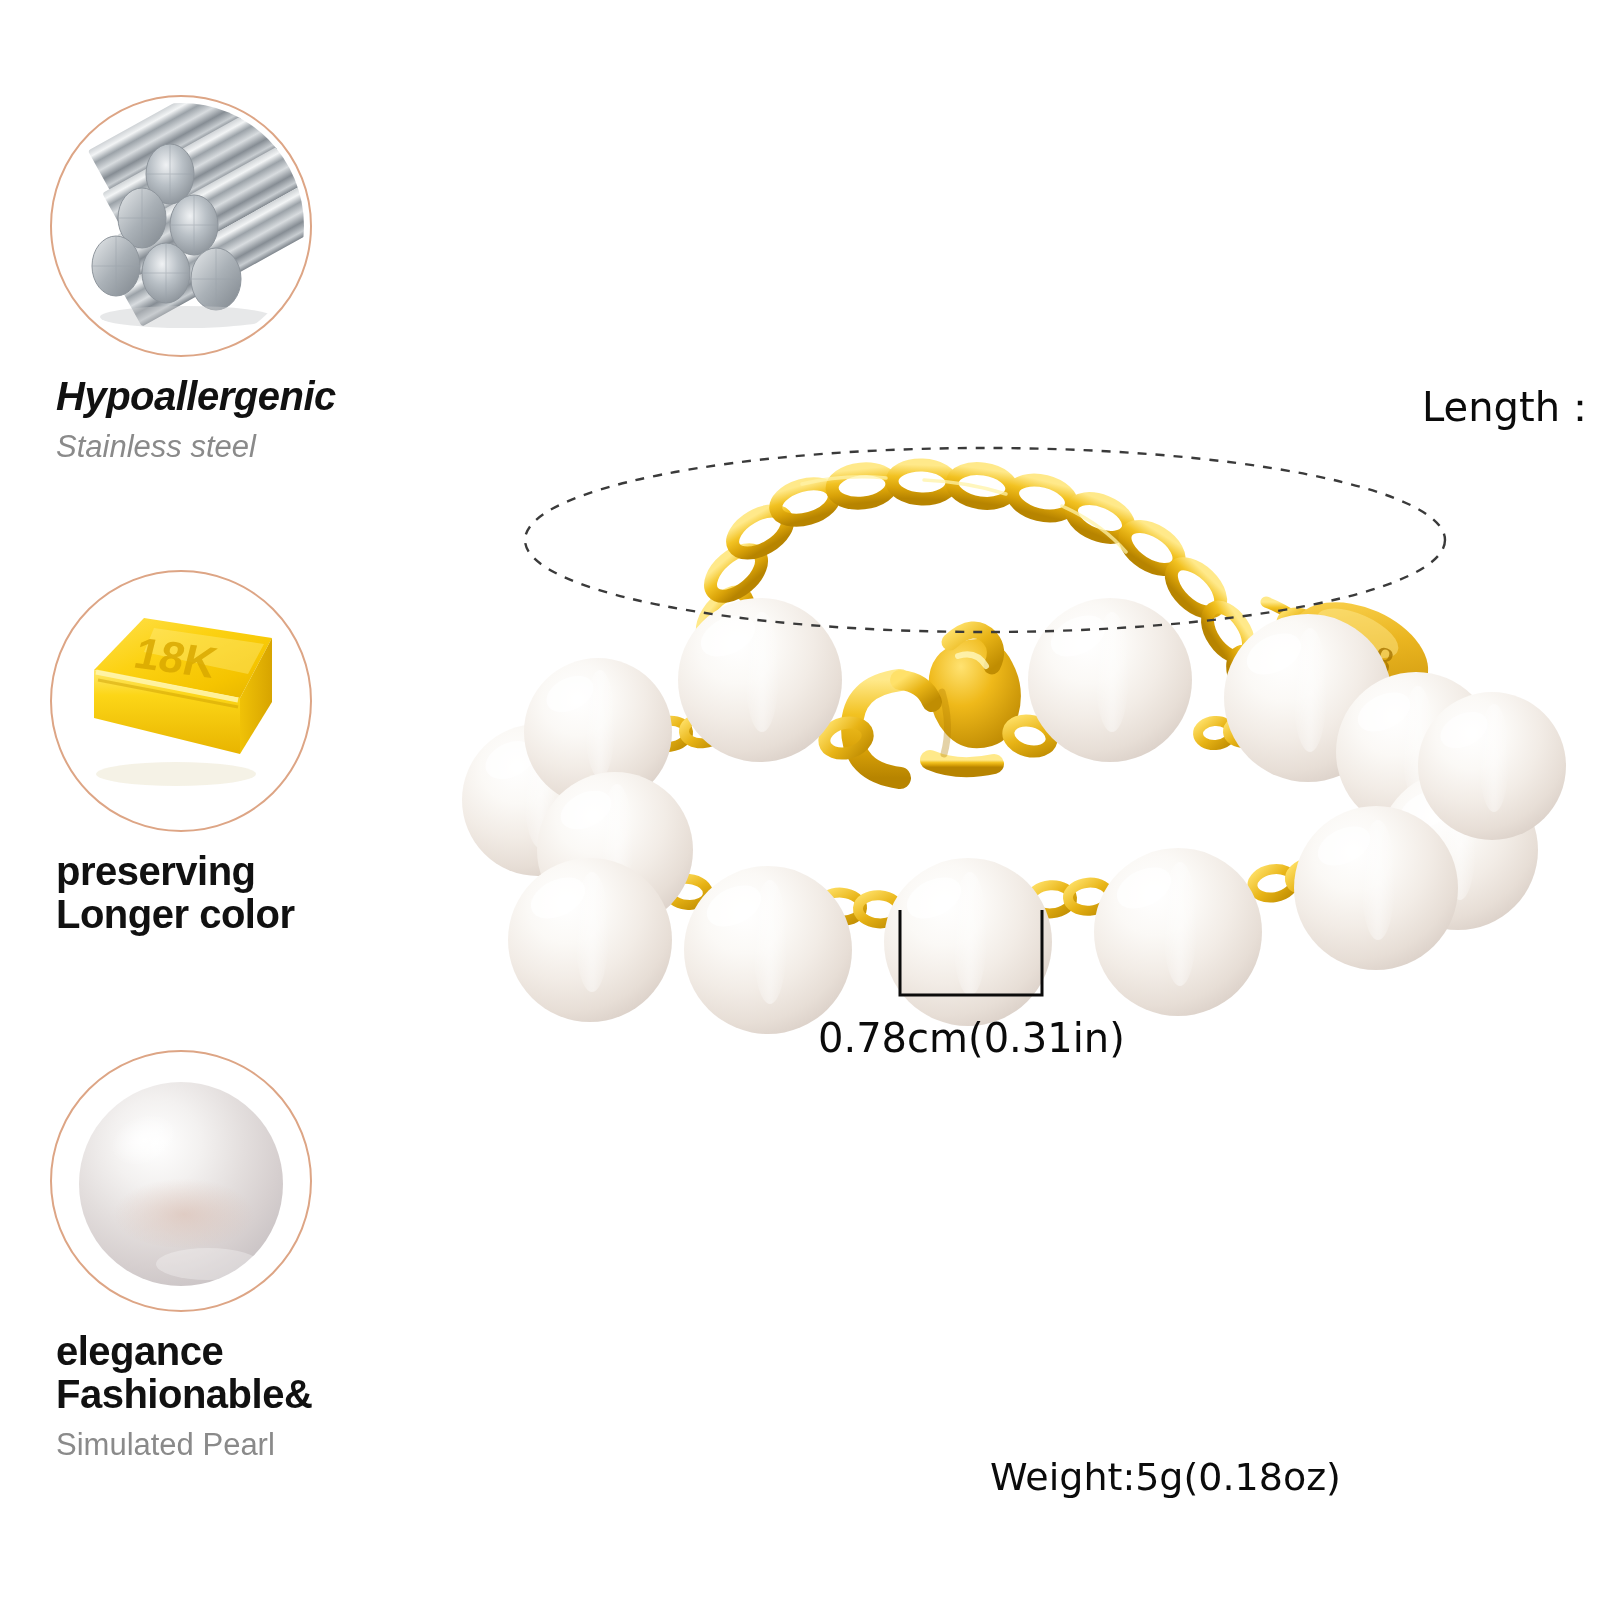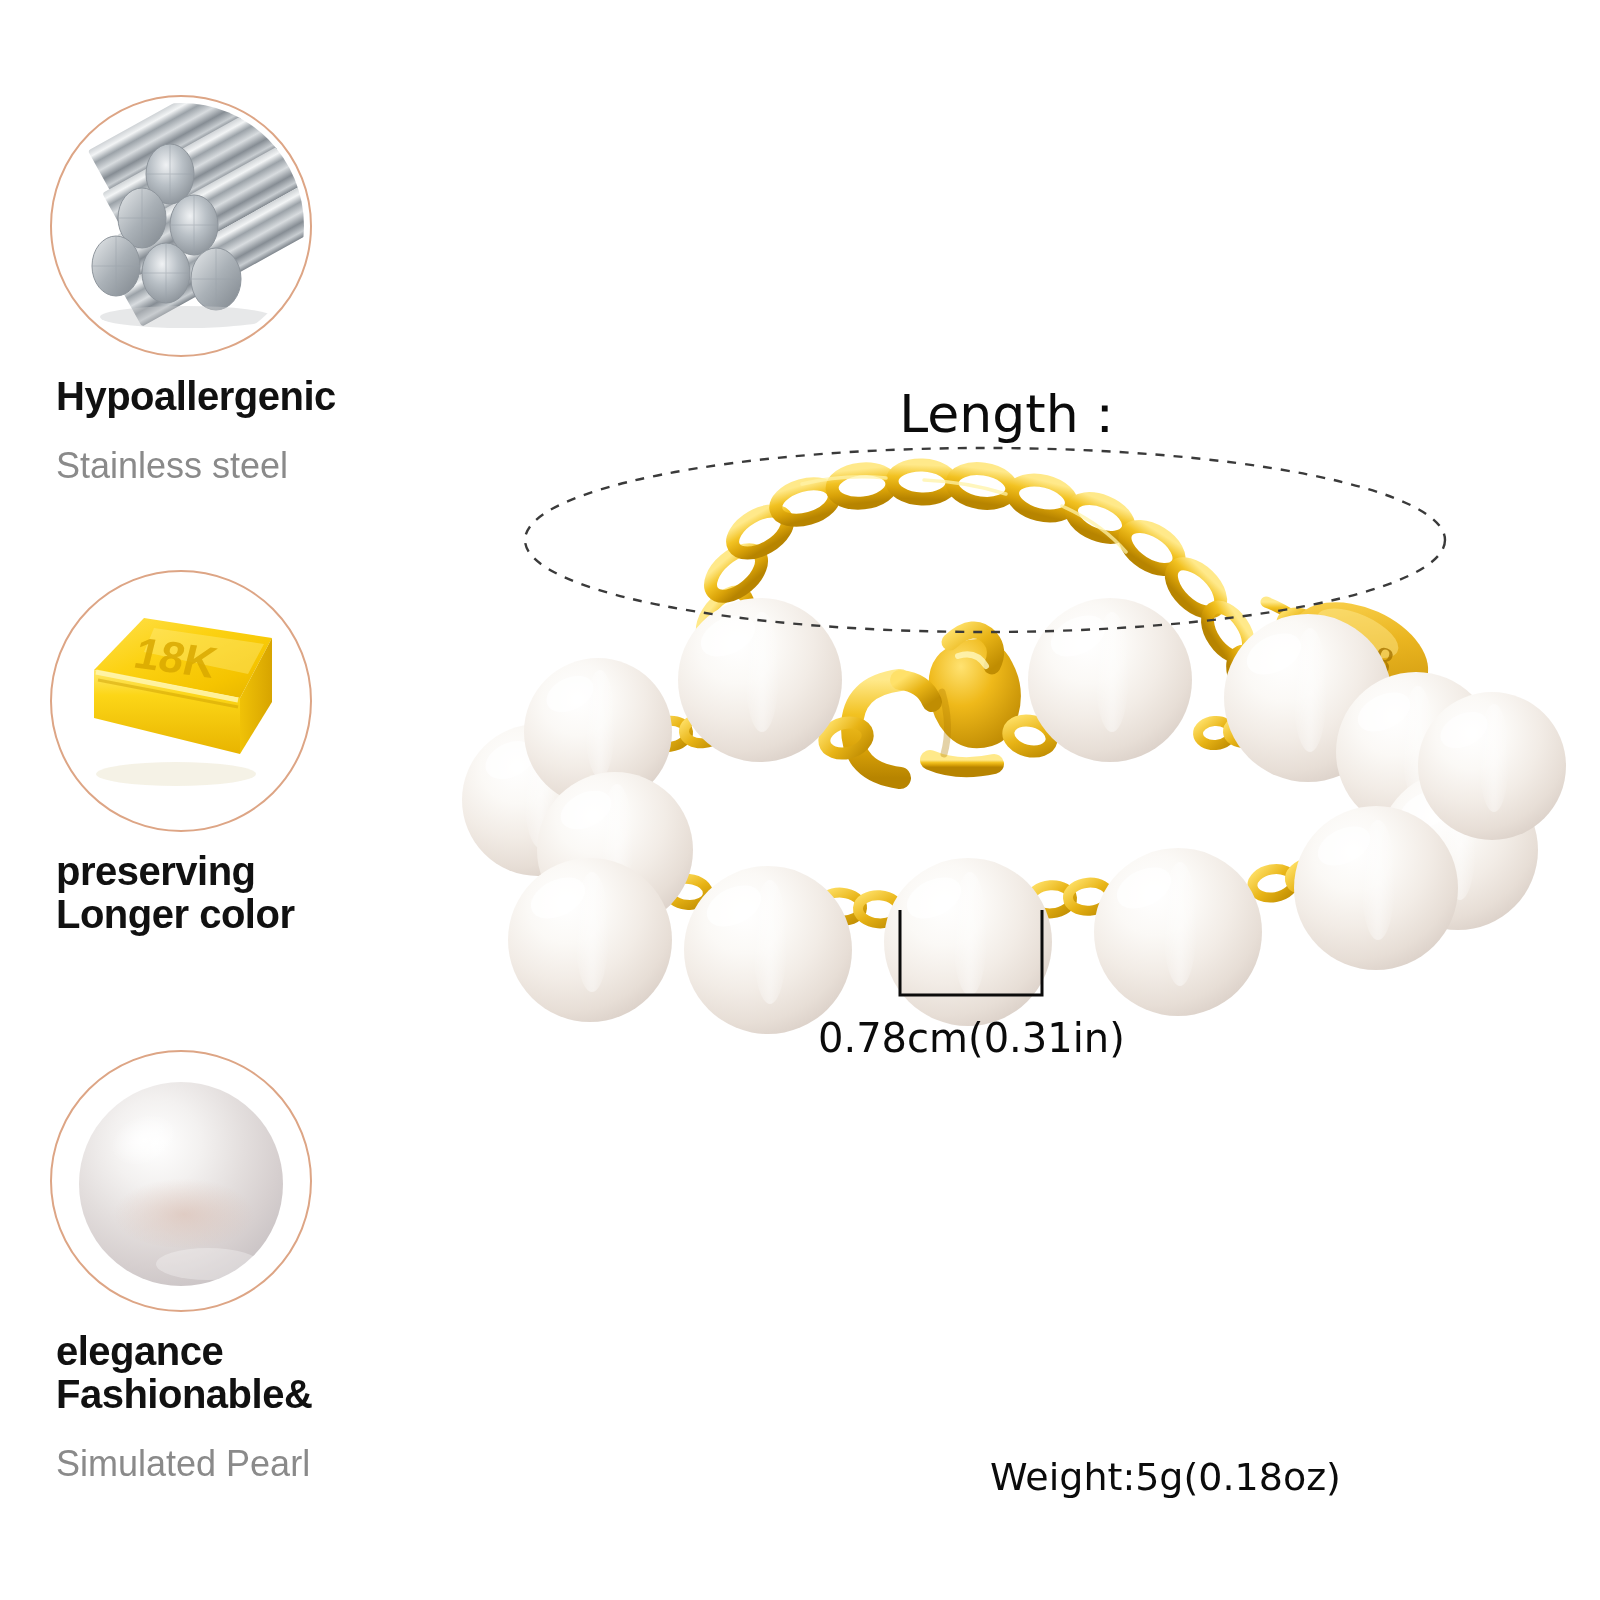--- a/index.html
+++ b/index.html
@@ -5,37 +5,37 @@
   html,body{margin:0;padding:0;background:#ffffff;}
   body{width:1600px;height:1600px;overflow:hidden;font-family:"Liberation Sans",sans-serif;}
   #root{position:relative;width:1600px;height:1600px;background:#fff;}
 
   
   .feature{position:absolute;left:0;width:430px;}
   .circle-wrap{position:relative;width:262px;height:262px;margin-left:50px;}
   .circle-ring{position:absolute;inset:0;border-radius:50%;border:2px solid #dda585;box-sizing:border-box;}
   .circle-media{position:absolute;inset:8px;border-radius:50%;overflow:hidden;}
   .feat-title{margin:18px 0 0 56px;font-size:40px;line-height:1.08;font-weight:bold;color:#111111;letter-spacing:-0.5px;}
-  .feat-sub{margin:28px 0 0 56px;font-size:36px;line-height:1.1;color:#8a8a8a;font-weight:normal;}
+  .feat-sub{margin:12px 0 0 56px;font-size:31px;line-height:1.1;color:#8a8a8a;font-weight:normal;}
 
   
   .stage{position:absolute;left:430px;top:0;width:1170px;height:1600px;}
 
-  .label-len{position:absolute;text-align:center;font-size:52px;color:#0b0b0b;line-height:1.12;font-family:"DejaVu Sans",sans-serif;white-space:nowrap;}
+  .label-len{position:absolute;text-align:right;font-size:40px;color:#0b0b0b;line-height:1.12;font-family:"DejaVu Sans",sans-serif;white-space:nowrap;}
   .label-dia{position:absolute;font-size:40px;color:#0b0b0b;font-family:"DejaVu Sans",sans-serif;white-space:nowrap;}
   .label-weight{position:absolute;font-size:38px;color:#0b0b0b;font-family:"DejaVu Sans",sans-serif;white-space:nowrap;}
 
   svg{display:block;}
 </style>
 </head>
 <body>
 
 <div id="root">
 
-  <div class="feature" style="top:95px;">
+  <div class="feature" style="top:95px;font-style:italic;">
     <div class="circle-wrap">
       <div class="circle-ring"></div>
       <div class="circle-media">
         <svg viewBox="0 0 246 246" width="246" height="246">
           <defs>
             <linearGradient id="rodBody" x1="0" y1="0" x2="0" y2="1">
               <stop offset="0%" stop-color="#cfd3d6"></stop>
               <stop offset="14%" stop-color="#f2f4f5"></stop>
               <stop offset="30%" stop-color="#9ba2a8"></stop>
               <stop offset="50%" stop-color="#d8dcdf"></stop>

